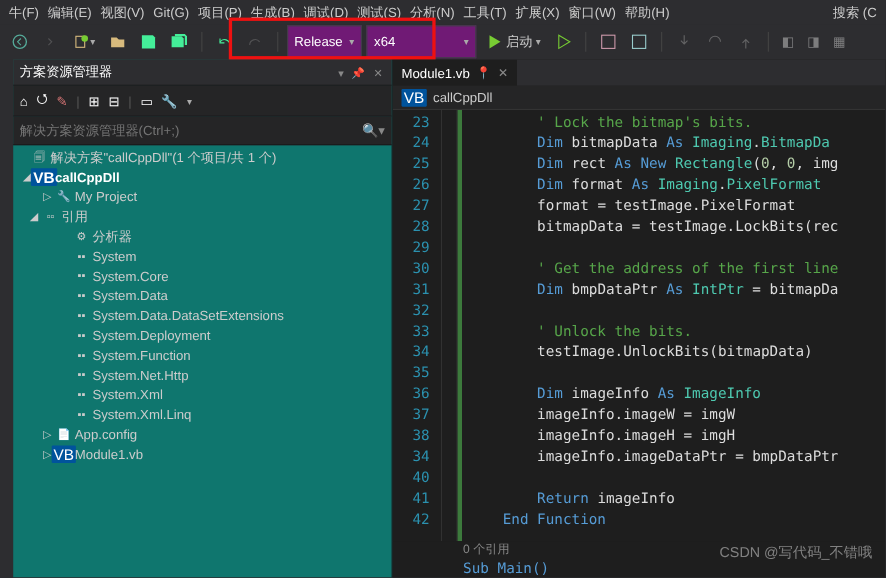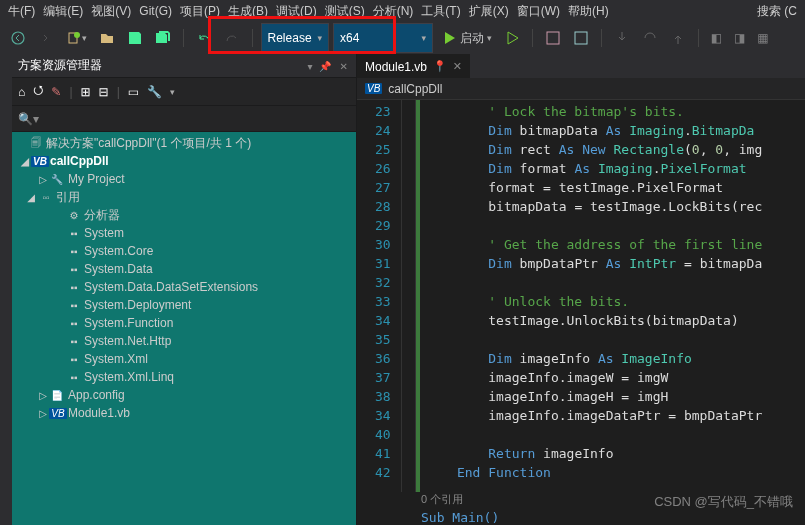--- a/index.html
+++ b/index.html
@@ -3,37 +3,37 @@
 <meta charset="utf-8">
 <style>
 * { margin:0; padding:0; box-sizing:border-box; }
 body { font-family:"Microsoft YaHei","Segoe UI",sans-serif; font-size:12px; background:#2d2d30; color:#ccc; width:805px; height:525px; overflow:hidden; position:relative; }
 .menubar { display:flex; height:22px; background:#2d2d30; color:#ccc; align-items:center; padding:0 4px; gap:0; }
 .menubar span { padding:2px 4px; cursor:default; }
 .toolbar { display:flex; align-items:center; height:32px; background:#2d2d30; padding:0 6px; gap:4px; position:relative; }
 .tb-btn { display:inline-flex; align-items:center; padding:3px 4px; }
 .tb-icon { width:16px; height:16px; display:inline-block; }
 .sep { width:1px; height:18px; background:#444; margin:0 4px; }
-.combo { display:inline-flex; align-items:center; background:#0c4a6e; border:1px solid #3f3f46; height:30px; padding:0 6px; color:#fff; gap:6px; }
+.combo { display:inline-flex; align-items:center; background:#701a75; border:1px solid #3f3f46; height:30px; padding:0 6px; color:#fff; gap:6px; }
 .combo .chev { font-size:9px; color:#aaa; }
 .red-box { position:absolute; border:3px solid #e11; z-index:10; pointer-events:none; }
 .main { display:flex; height:calc(100% - 54px); }
 .explorer { width:345px; background:#0f766e; border-right:1px solid #1b1b1c; display:flex; flex-direction:column;margin-left:12px; }
 .ex-title { display:flex; align-items:center; justify-content:space-between; height:24px; background:#2d2d30; border-bottom:1px solid #1b1b1c; padding:0 6px; color:#fff; }
 .ex-title .icons span { padding:0 2px; color:#888; font-size:10px; }
 .ex-tools { display:flex; align-items:center; height:28px; background:#252526; border-bottom:1px solid #1b1b1c; padding:0 6px; gap:8px; color:#fff; }
 .ex-search { display:flex; align-items:center; justify-content:space-between; height:26px; background:#252526; border-bottom:1px solid #1b1b1c; padding:0 6px; color:#999; }
 .ex-search input { background:transparent; border:none; color:#999; width:280px; font-size:12px; outline:none; }
 .tree { flex:1; overflow:auto; padding:2px 0; }
 .node { display:flex; align-items:center; height:18px; padding:1px 0; color:#ccc; }
 .node.sel { background:transparent; color:#fff; font-weight:bold; }
 .node .glyph { width:14px; text-align:center; font-size:10px; color:#ccc; }
 .node .icon { width:16px; height:14px; display:inline-flex; align-items:center; justify-content:center; font-size:10px; margin-right:2px; }
 .node .label { white-space:nowrap; }
-.vb { background:#00539c; color:#fff; font-size:10px; padding:0 2px; border-radius:1px;font-style:italic; }
+.vb { background:#00539c; color:#fff; font-size:14px; padding:0 2px; border-radius:1px; }
 .editor { flex:1; display:flex; flex-direction:column; background:#1e1e1e; overflow:hidden; }
 .tabs { display:flex; height:24px; background:#2d2d30; align-items:flex-end; }
 .tab { display:flex; align-items:center; background:#1e1e1e; color:#fff; padding:4px 8px; height:24px; gap:6px; border-top:1px solid #1e1e1e; }
 .tab .close { color:#888; font-size:11px; }
 .crumb { display:flex; align-items:center; height:22px; background:#252526; color:#ccc; padding:0 8px; border-bottom:1px solid #333; gap:6px; }
 .code-area { flex:1; display:flex; overflow:hidden; font-family:Consolas,monospace; font-size:13px; }
 .gutter { background:#1e1e1e; color:#2b91af; text-align:right; padding:2px 10px 2px 18px; border-right:1px solid #333; }
 .gutter div { height:19px; line-height:19px; }
 .fold { width:14px; background:#1e1e1e; border-right:1px solid #333; }
 .bar { width:4px; background:#3c7a3c; }
@@ -190,20 +190,21 @@
       <span style="color:#d77">✎</span>
       <span style="color:#555">|</span>
       <span>⊞</span>
       <span>⊟</span>
       <span style="color:#555">|</span>
       <span>▭</span>
       <span>🔧</span>
       <span style="color:#aaa;font-size:9px">▾</span>
     </div>
     <div class="ex-search">
+      <input placeholder="解决方案资源管理器(Ctrl+;)" style="">
       <span style="color:#888">🔍▾</span>
     </div>
     <div class="tree">
       <div class="node" style="padding-left:2px">
           <span class="glyph"></span>
           <span class="icon">🗐</span>
           <span class="label">解决方案"callCppDll"(1 个项目/共 1 个)</span>
         </div>
       <div class="node sel" style="padding-left:6px">
           <span class="glyph">◢</span>

